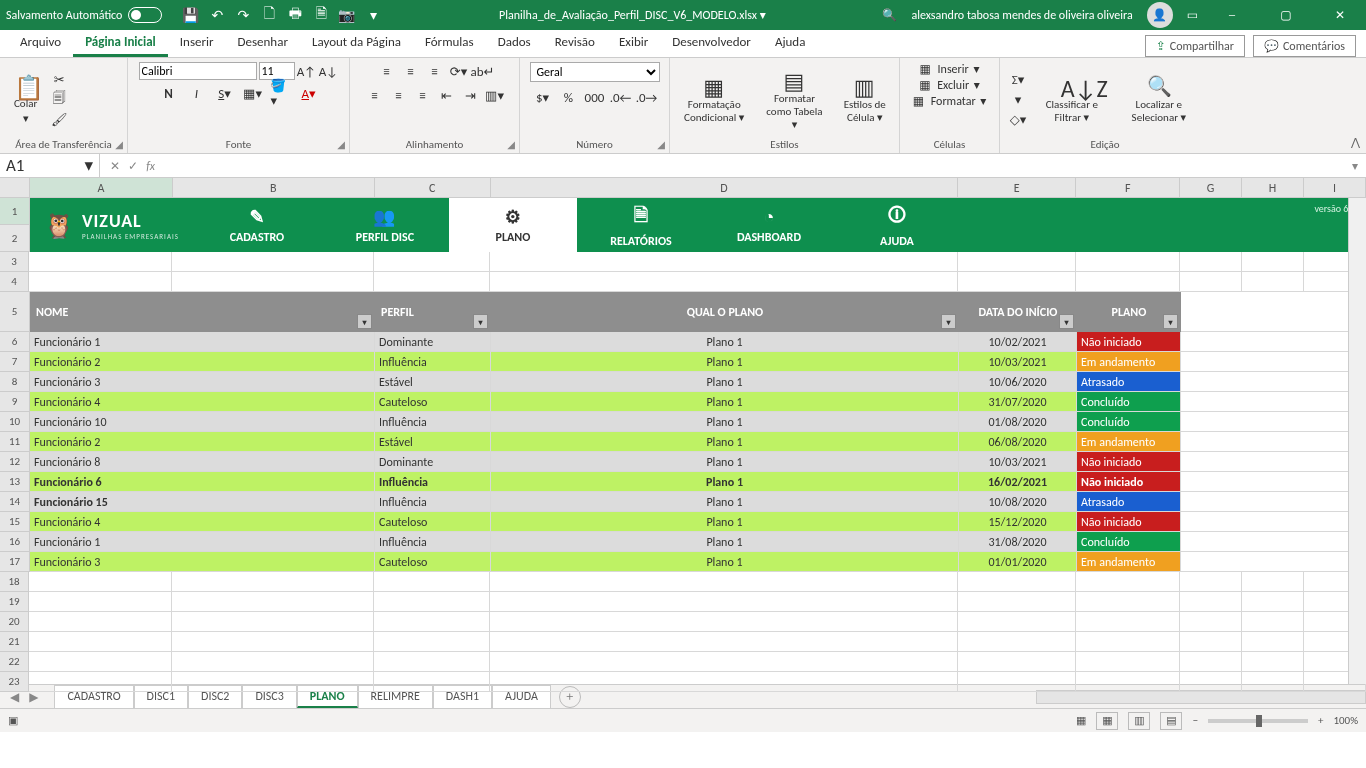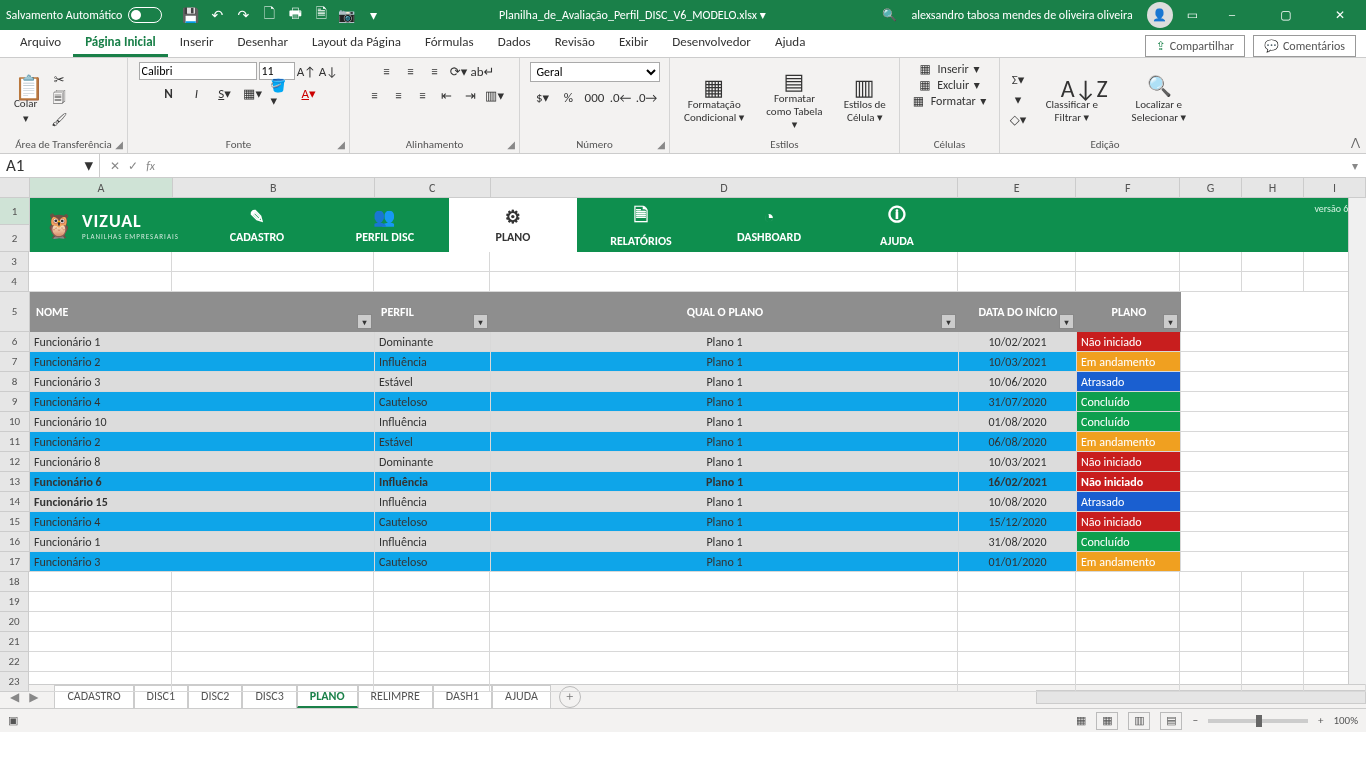--- a/index.html
+++ b/index.html
@@ -66,21 +66,21 @@
 .logo-sub { font-size:7px; letter-spacing:1px; opacity:.8; }
 .navitem { width:128px; display:flex; flex-direction:column; align-items:center; justify-content:center; gap:2px; font-size:12px; font-weight:600; cursor:pointer; }
 .navitem.active { background:#fff; color:#333; }
 .navitem .nico { font-size:18px; }
 .version { position:absolute; right:10px; top:4px; font-size:10px; color:#d4f3e1; }
 
 
 .thdr { background:#8e8e8e; color:#fff; font-size:12px; display:flex; align-items:center; padding:0 6px; position:relative; font-weight:600; height:40px; }
 .thdr .filt { position:absolute; right:3px; bottom:3px; width:15px; height:15px; background:#ccc; border:1px solid #888; font-size:8px; display:flex; align-items:center; justify-content:center; color:#333; cursor:pointer; }
 .drow0 { background:#dcdcdc; }
-.drow1 { background:#0ea5e9; }
+.drow1 { background:#bef264; }
 .status { color:#fff; font-size:12px; }
 .s-red { background:#c81e1e; }
 .s-yel { background:#f0a020; }
 .s-blue { background:#1a5fd0; }
 .s-grn { background:#0e9f4e; }
 
 
 .sheetbar { height:24px; border-top:1px solid #ccc; display:flex; align-items:center; background:#f3f2f1; font-size:12px; padding-left:6px; }
 .sheetnav { display:flex; gap:2px; color:#888; margin-right:12px; }
 .sheetnav span { cursor:pointer; padding:0 4px; }

